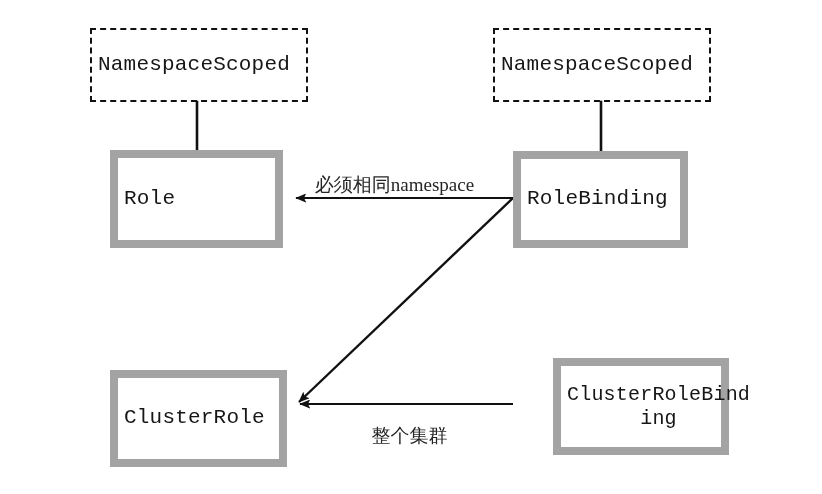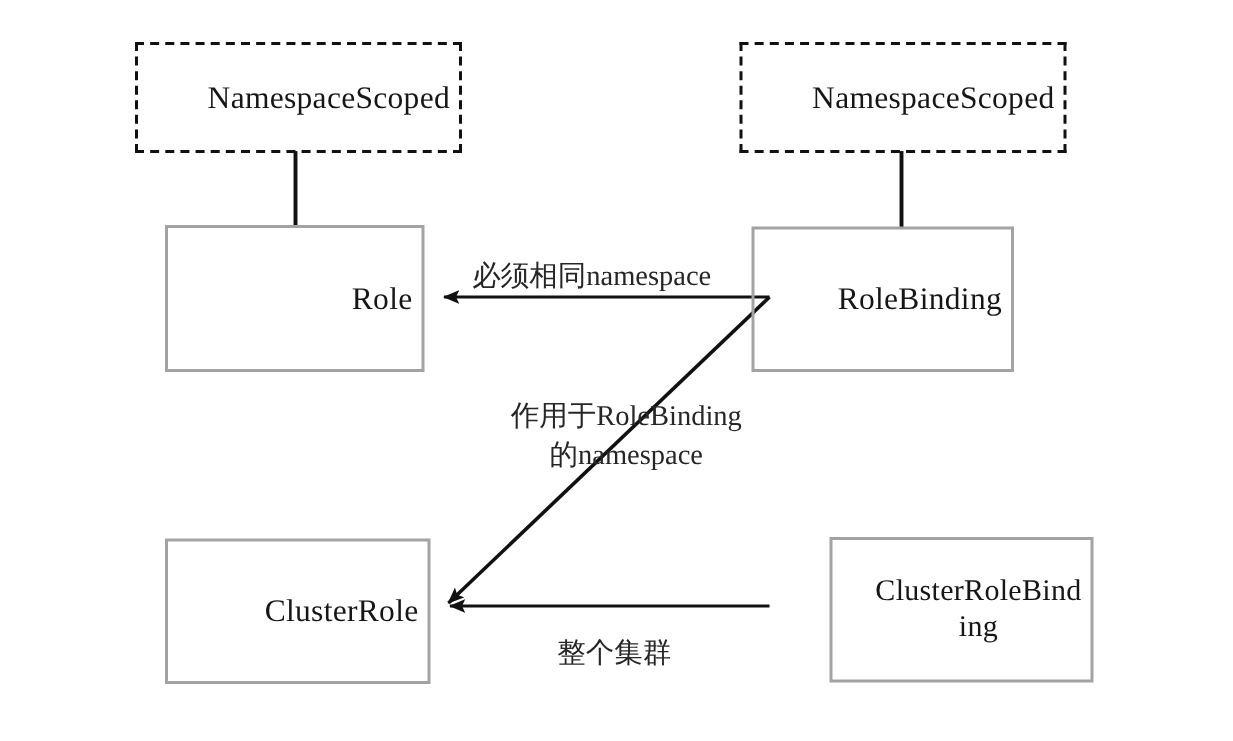--- a/index.html
+++ b/index.html
@@ -21,28 +21,28 @@
     left: 0;
     top: 0;
     width: 822px;
     height: 494px;
   }
   .node-box {
     position: absolute;
     box-sizing: border-box;
     display: flex;
     align-items: center;
-    justify-content: flex-end;
+    justify-content: flex-start;
     text-align: center;
     color: #1a1a1a;
-    font-family: Liberation Serif, serif;
+    font-family: Liberation Mono, monospace;
     background: transparent;
   }
   .solid-box {
-    border: 2px solid #a3a3a3;
+    border: 8px solid #a3a3a3;
   }
   .dashed-box {
     border: 2px dashed #111111;
   }
   .node-label {
     font-size: 21px;
     line-height: 1.18;
     letter-spacing: 0.2px;
     color: #161616;
     padding: 0 6px;
@@ -91,33 +91,31 @@
   </div>
 
   <div class="node-box dashed-box" style="left:493px; top:28px; width:218px; height:74px;">
     <span class="node-label">NamespaceScoped</span>
   </div>
 
   <div class="node-box solid-box" style="left:110px; top:150px; width:173px; height:98px;">
     <span class="node-label">Role</span>
   </div>
 
-  <div class="node-box solid-box" style="left:501px; top:151px; width:175px; height:97px;">
+  <div class="node-box solid-box" style="left:513px; top:151px; width:175px; height:97px;">
     <span class="node-label">RoleBinding</span>
   </div>
 
-  <div class="node-box solid-box" style="left:110px; top:359px; width:177px; height:97px;">
+  <div class="node-box solid-box" style="left:110px; top:370px; width:177px; height:97px;">
     <span class="node-label">ClusterRole</span>
   </div>
 
   <div class="node-box solid-box" style="left:513px; top:358px; width:176px; height:97px;margin-left:40px;">
     <span class="node-label small">ClusterRoleBind
 ing</span>
   </div>
 
   <div class="edge-label" style="left:292px; top:172px; width:205px;">必须相同namespace</div>
 
-  <div class="edge-label" style="left:310px; top:265px; width:215px;">作用于RoleBinding
-的namespace</div>
 
   <div class="edge-label" style="left:307px; top:423px; width:205px;">整个集群</div>
 
 </div>
 
 </body></html>

